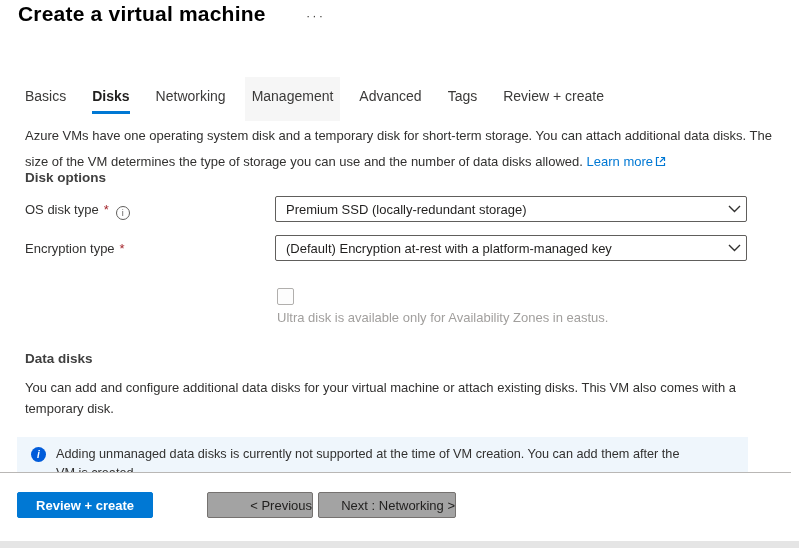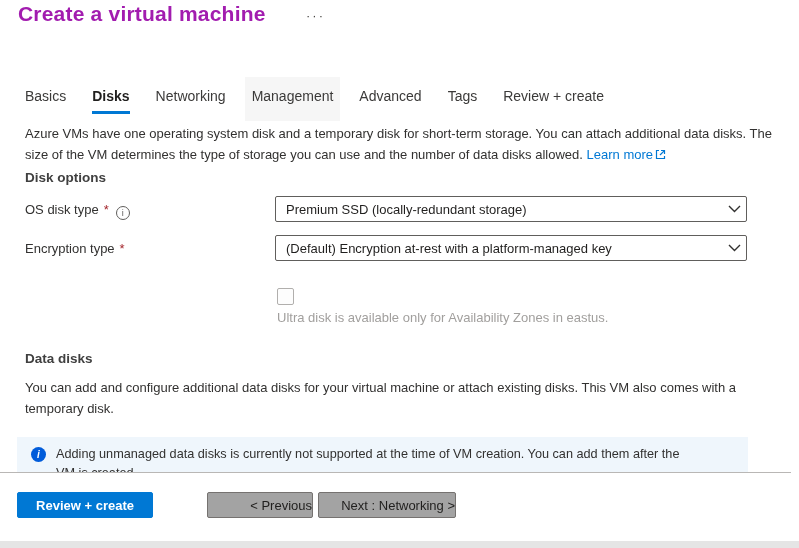--- a/index.html
+++ b/index.html
@@ -14,21 +14,21 @@
     height: 548px;
     background: #ffffff;
     overflow: hidden;
   }
   
   .title {
     position: absolute;
     left: 18px; top: 2px;
     font-size: 21px;
     font-weight: 700;
-    color: #a21caf;
+    color: #000000;
     letter-spacing: 0.2px;
   }
   .more {
     position: absolute;
     left: 306px; top: 8px;
     font-size: 13px;
     color: #484644;
     letter-spacing: 2px;
     cursor: pointer;
   }
@@ -57,21 +57,21 @@
   .tab.hovered {
     background: #f6f6f6;
     box-shadow: 0 0 0 7px #f6f6f6;
   }
   
   .intro {
     position: absolute;
     left: 25px; top: 123px;
     width: 752px;
     font-size: 13px;
-    line-height: 21px;
+    line-height: 26px;
     color: #323130;
   }
   .link {
     color: #0078d4;
     text-decoration: none;
     cursor: pointer;
     white-space: nowrap;
   }
   .ext-icon { margin-left: 2px; vertical-align: -1px; }
   

